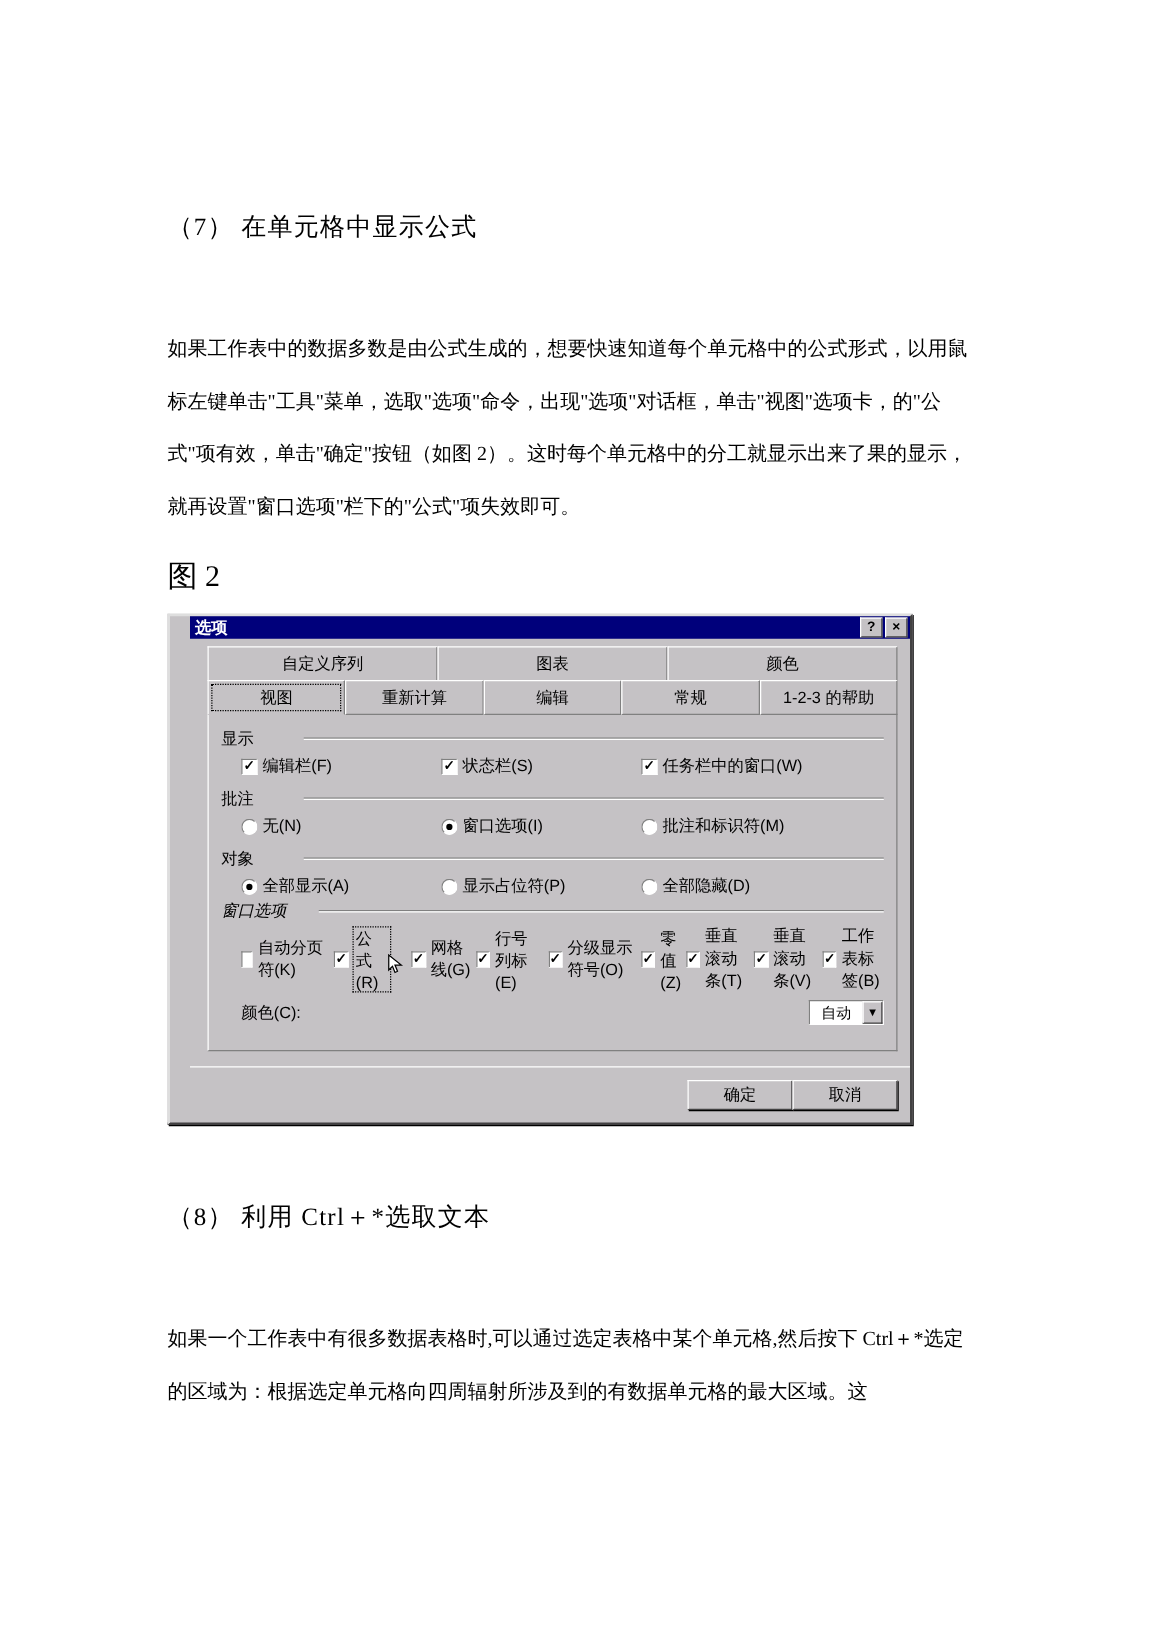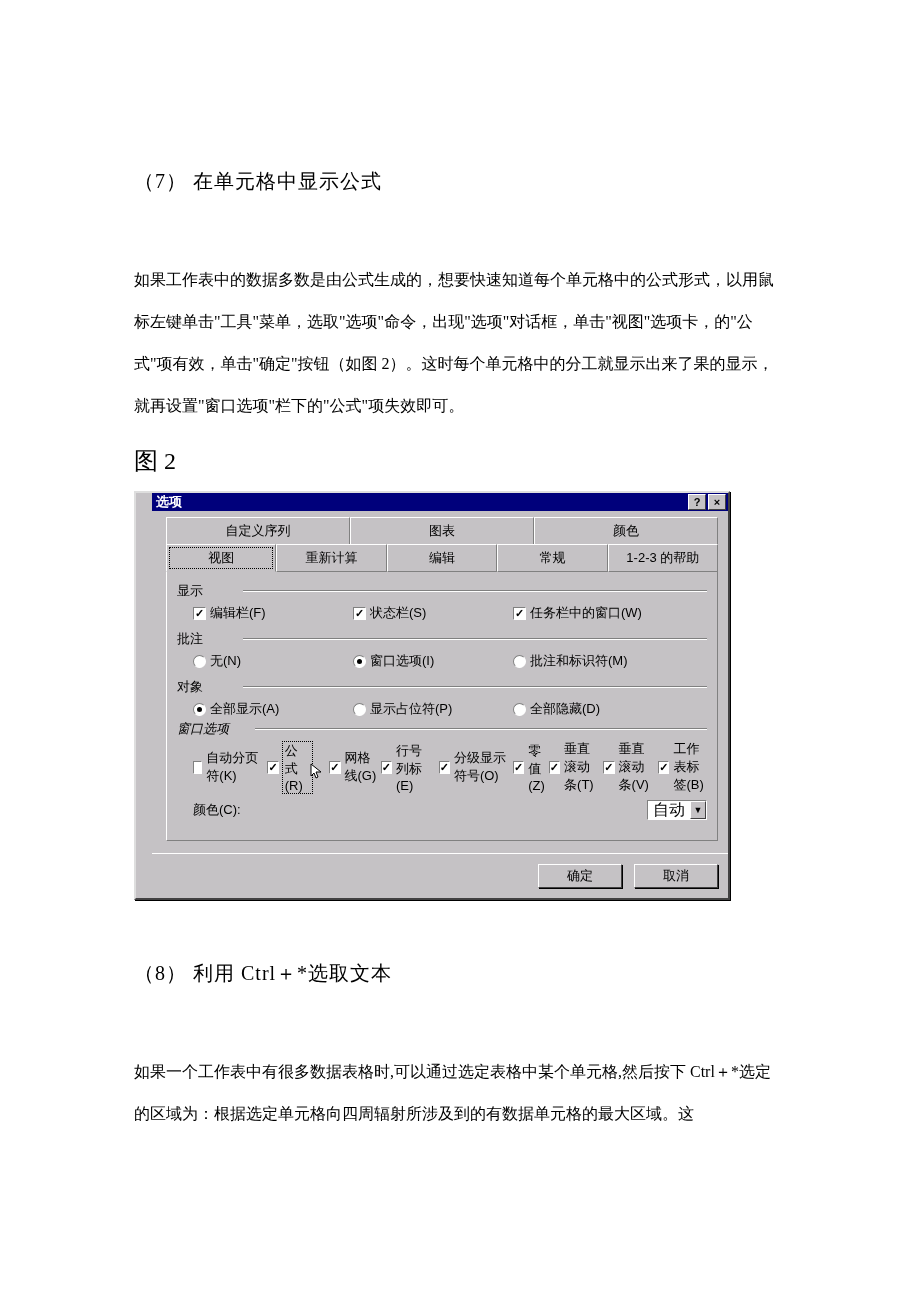--- a/index.html
+++ b/index.html
@@ -145,29 +145,29 @@
   .win-opts { margin-top:2px;font-style:italic; }
   .win-cols { display:flex; margin-left:16px; }
   .win-cols .col { display:flex; flex-direction:row; gap:6px; }
   .win-cols .c1{width:190px;} .win-cols .c2{width:170px;} .win-cols .c3{width:160px;}
   .colorrow { display:flex; align-items:center; gap:10px; margin:6px 0 0 16px;justify-content:space-between; }
   .dropdown {
     width: 58px; height: 18px; background:#fff;
     border:1px solid; border-color:#808080 #fff #fff #808080;
     display:flex; align-items:center;
   }
-  .dropdown .dd-text { flex:1; text-align:center; font-size:16px; }
+  .dropdown .dd-text { flex:1; text-align:center; font-size:12px; }
   .dropdown .dd-btn {
     width:14px;height:16px;background:#c5c2c5;
     border:1px solid; border-color:#fff #424142 #424142 #fff;
     display:flex;align-items:center;justify-content:center;
     font-size:9px;
   }
   .dlg-buttons {
-    display:flex; justify-content:flex-end; gap:12px;
+    display:flex; justify-content:flex-end; 
     padding: 10px 10px 10px 0;
     border-top: 1px solid #fff;
   }
   .btn {
     width: 82px; height: 22px;
     background:#c5c2c5;
     border:1px solid; border-color:#fff #424142 #424142 #fff;
     display:flex;align-items:center;justify-content:center;
     font-size:13px;
     box-shadow: 1px 1px 0 #000;

